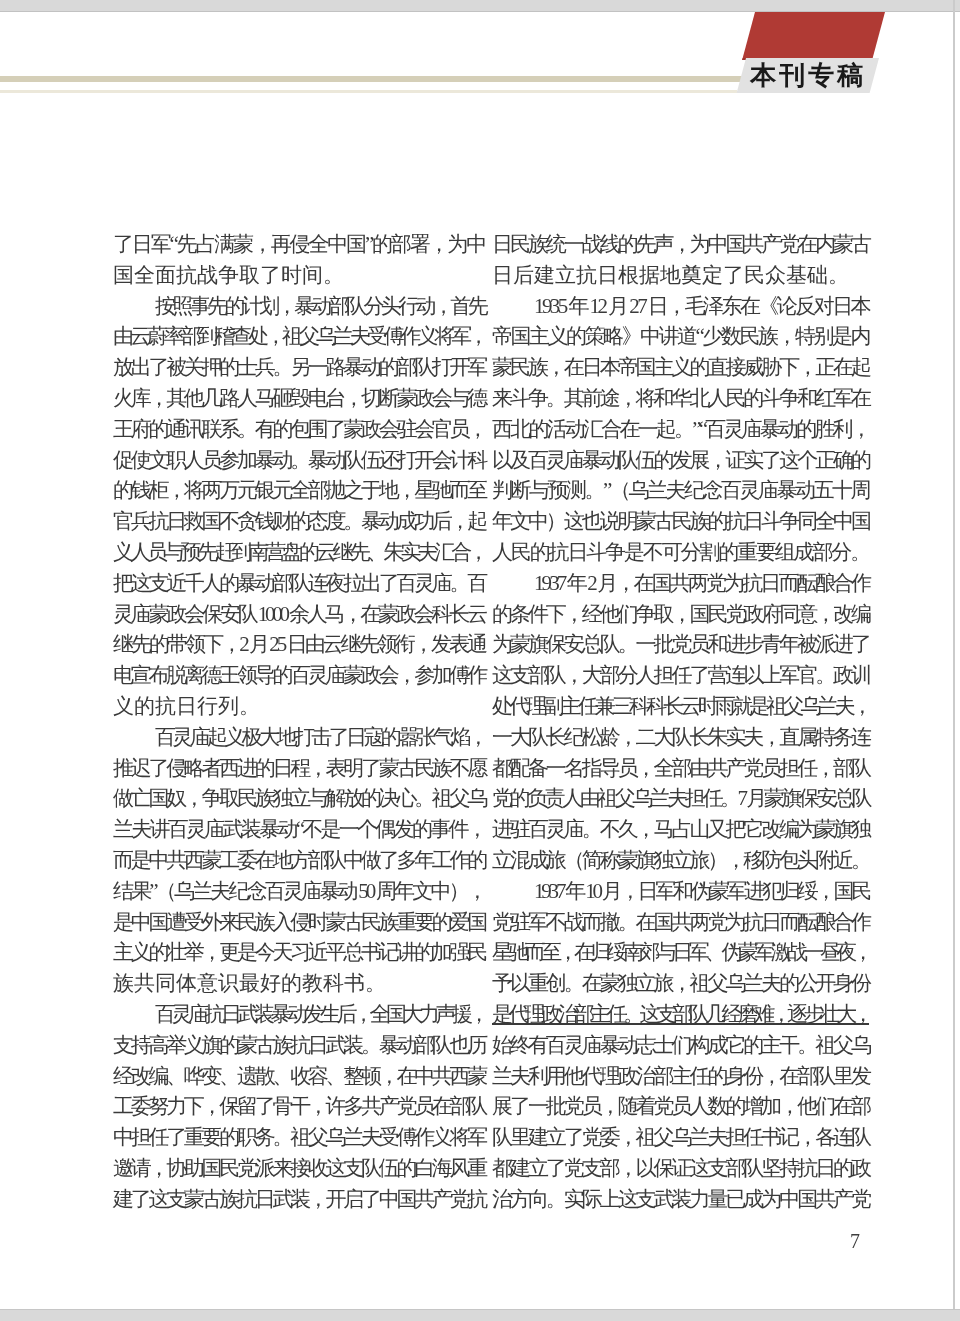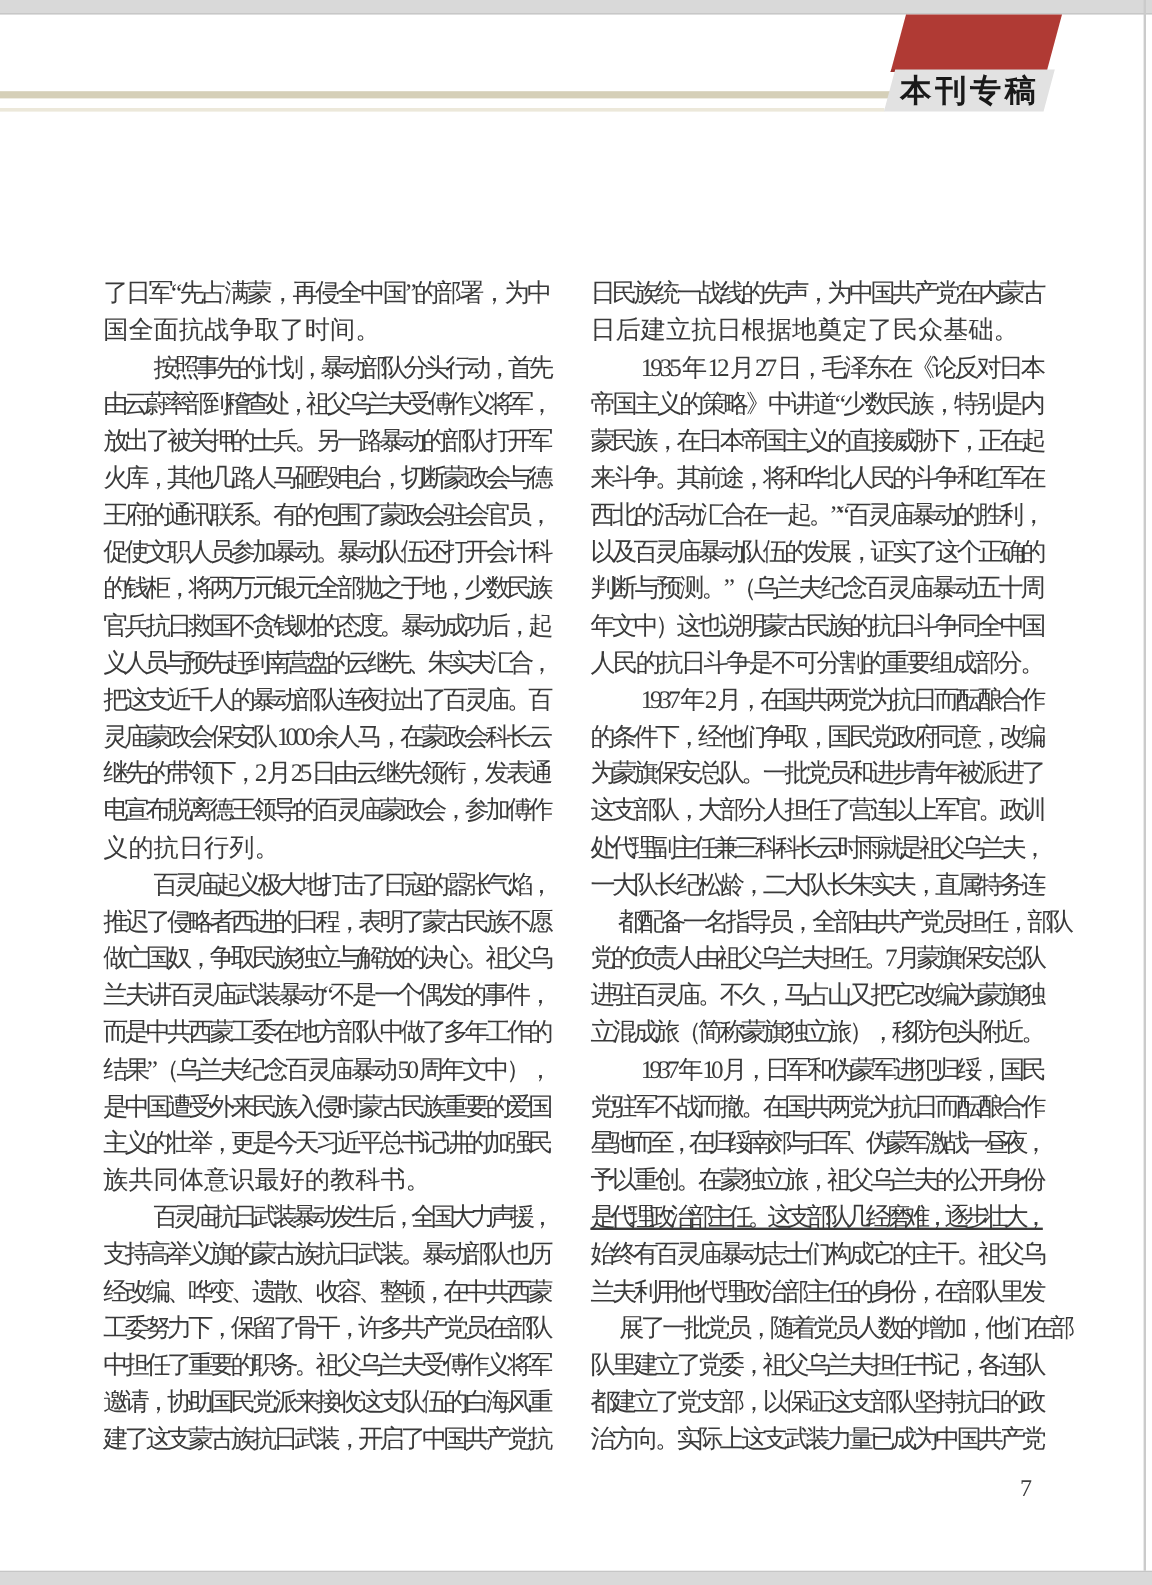--- a/index.html
+++ b/index.html
@@ -14,21 +14,21 @@
   .rule-thin{position:absolute;left:0;top:90px;width:737px;height:3px;background:var(--rule-light,#ece8da);}
   
   .badge-red{position:absolute;left:755px;top:12px;width:130px;height:46px;background:var(--badge-red,#b03a34);
              transform:skewX(-15deg);transform-origin:0 0;border-bottom:2px solid #9c322c;}
   .badge-gray{position:absolute;left:746px;top:58px;width:133px;height:35px;background:var(--badge-gray,#e2e2e2);
               transform:skewX(-15deg);transform-origin:0 0;display:flex;align-items:center;justify-content:center;}
   .badge-text{transform:skewX(15deg);font-family:"Liberation Sans","DejaVu Sans",sans-serif;
               font-weight:bold;font-size:26px;color:#191919;letter-spacing:3px;white-space:nowrap;}
   
   .column{position:absolute;top:229px;color:var(--text,#3a3a3a);font-size:21px;}
-  #col-0{left:86px;width:372px;}
+  #col-0{left:113px;width:372px;}
   #col-1{left:492px;width:377px;}
   .text-line{height:30.8px;line-height:30.8px;white-space:nowrap;overflow:visible;box-sizing:border-box;}
   .text-line.indent{padding-left:42px;}
   .text-line span{display:inline-block;}
   
   .page-number{position:absolute;left:838px;top:1230px;width:34px;text-align:center;
                font-size:20px;color:#3f3f3f;font-family:"Liberation Serif","DejaVu Serif",serif;}
 </style>
 </head>
 <body>
@@ -48,21 +48,21 @@
 
   <div id="col-0" class="column">
       <div class="text-line"><span style="letter-spacing: -2.17411px;">了日军“先占满蒙，再侵全中国”的部署，为中</span></div>
       <div class="text-line para-end"><span>国全面抗战争取了时间。</span></div>
       <div class="text-line indent"><span style="letter-spacing: -3.63158px;">按照事先的计划，暴动部队分头行动，首先</span></div>
       <div class="text-line"><span style="letter-spacing: -4.09091px;">由云蔚率部到稽查处，祖父乌兰夫受傅作义将军，</span></div>
       <div class="text-line"><span style="letter-spacing: -3.28571px;">放出了被关押的士兵。另一路暴动的部队打开军</span></div>
       <div class="text-line"><span style="letter-spacing: -3.28571px;">火库，其他几路人马砸毁电台，切断蒙政会与德</span></div>
       <div class="text-line"><span style="letter-spacing: -3.28571px;">王府的通讯联系。有的包围了蒙政会驻会官员，</span></div>
       <div class="text-line"><span style="letter-spacing: -3.28571px;">促使文职人员参加暴动。暴动队伍还打开会计科</span></div>
-      <div class="text-line"><span style="letter-spacing: -3.28571px;">的钱柜，将两万元银元全部抛之于地，少数民族</span></div>
+      <div class="text-line"><span style="letter-spacing: -3.28571px;">的钱柜，将两万元银元全部抛之于地，星驰而至</span></div>
       <div class="text-line"><span style="letter-spacing: -3.28571px;">官兵抗日救国不贪钱财的态度。暴动成功后，起</span></div>
       <div class="text-line"><span style="letter-spacing: -4.09091px;">义人员与预先赶到南营盘的云继先、朱实夫汇合，</span></div>
       <div class="text-line"><span style="letter-spacing: -3.28571px;">把这支近千人的暴动部队连夜拉出了百灵庙。百</span></div>
       <div class="text-line"><span style="letter-spacing: -3.18px;">灵庙蒙政会保安队 1000 余人马，在蒙政会科长云</span></div>
       <div class="text-line"><span style="letter-spacing: -2.97px;">继先的带领下，2 月 25 日由云继先领衔，发表通</span></div>
       <div class="text-line"><span style="letter-spacing: -3.28571px;">电宣布脱离德王领导的百灵庙蒙政会，参加傅作</span></div>
       <div class="text-line para-end"><span>义的抗日行列。</span></div>
       <div class="text-line indent"><span style="letter-spacing: -3.63158px;">百灵庙起义极大地打击了日寇的嚣张气焰，</span></div>
       <div class="text-line"><span style="letter-spacing: -3.28571px;">推迟了侵略者西进的日程，表明了蒙古民族不愿</span></div>
       <div class="text-line"><span style="letter-spacing: -3.28571px;">做亡国奴，争取民族独立与解放的决心。祖父乌</span></div>
@@ -91,31 +91,31 @@
       <div class="text-line"><span style="letter-spacing: -3.04762px;">以及百灵庙暴动队伍的发展，证实了这个正确的</span></div>
       <div class="text-line"><span style="letter-spacing: -2.49182px;">判断与预测。”（乌兰夫纪念百灵庙暴动五十周</span></div>
       <div class="text-line"><span style="letter-spacing: -3.04762px;">年文中）这也说明蒙古民族的抗日斗争同全中国</span></div>
       <div class="text-line para-end"><span style="letter-spacing: -2.15px; text-align: center;">人民的抗日斗争是不可分割的重要组成部分。</span></div>
       <div class="text-line indent"><span style="letter-spacing: -2.88542px;">1937 年 2 月，在国共两党为抗日而酝酿合作</span></div>
       <div class="text-line"><span style="letter-spacing: -3.04762px;">的条件下，经他们争取，国民党政府同意，改编</span></div>
       <div class="text-line"><span style="letter-spacing: -3.04762px;">为蒙旗保安总队。一批党员和进步青年被派进了</span></div>
       <div class="text-line"><span style="letter-spacing: -3.04762px;">这支部队，大部分人担任了营连以上军官。政训</span></div>
       <div class="text-line"><span style="letter-spacing: -3.86364px;">处代理副主任兼三科科长云时雨就是祖父乌兰夫，</span></div>
       <div class="text-line"><span style="letter-spacing: -3.04762px;">一大队长纪松龄，二大队长朱实夫，直属特务连</span></div>
-      <div class="text-line"><span style="letter-spacing: -3.04762px; margin-left: 23px;">都配备一名指导员，全部由共产党员担任，部队</span></div>
+      <div class="text-line"><span style="letter-spacing: -3.04762px;">都配备一名指导员，全部由共产党员担任，部队</span></div>
       <div class="text-line"><span style="letter-spacing: -3.46739px;">党的负责人由祖父乌兰夫担任。7 月蒙旗保安总队</span></div>
       <div class="text-line"><span style="letter-spacing: -3.04762px;">进驻百灵庙。不久，马占山又把它改编为蒙旗独</span></div>
       <div class="text-line"><span style="letter-spacing: -3.04762px;">立混成旅（简称蒙旗独立旅），移防包头附近。</span></div>
       <div class="text-line indent"><span style="letter-spacing: -3.19px;">1937 年 10 月，日军和伪蒙军进犯归绥，国民</span></div>
       <div class="text-line"><span style="letter-spacing: -3.04762px;">党驻军不战而撤。在国共两党为抗日而酝酿合作</span></div>
       <div class="text-line"><span style="letter-spacing: -4.6087px;">星驰而至，在归绥南郊与日军、伪蒙军激战一昼夜，</span></div>
       <div class="text-line"><span style="letter-spacing: -3.04762px;">予以重创。在蒙独立旅，祖父乌兰夫的公开身份</span></div>
       <div class="text-line"><span style="letter-spacing: -4.6087px; text-decoration: underline;">是代理政治部主任。这支部队几经磨难，逐步壮大，</span></div>
       <div class="text-line"><span style="letter-spacing: -3.04762px;">始终有百灵庙暴动志士们构成它的主干。祖父乌</span></div>
       <div class="text-line"><span style="letter-spacing: -3.04762px;">兰夫利用他代理政治部主任的身份，在部队里发</span></div>
-      <div class="text-line"><span style="letter-spacing: -3.04762px; margin-left: 24px;">展了一批党员，随着党员人数的增加，他们在部</span></div>
+      <div class="text-line"><span style="letter-spacing: -3.04762px;">展了一批党员，随着党员人数的增加，他们在部</span></div>
       <div class="text-line"><span style="letter-spacing: -3.04762px;">队里建立了党委，祖父乌兰夫担任书记，各连队</span></div>
       <div class="text-line"><span style="letter-spacing: -3.04762px;">都建立了党支部，以保证这支部队坚持抗日的政</span></div>
       <div class="text-line"><span style="letter-spacing: -3.04762px;">治方向。实际上这支武装力量已成为中国共产党</span></div>
     </div>
 
   <div class="page-number">7</div>
 </div>
 
 </body></html>

